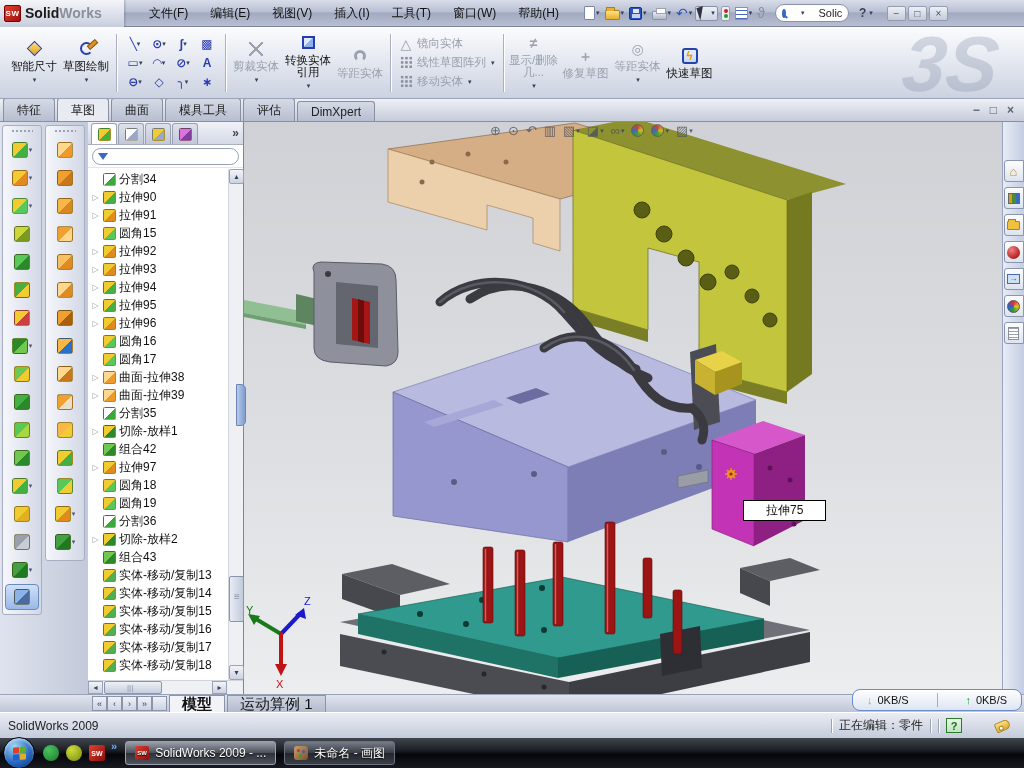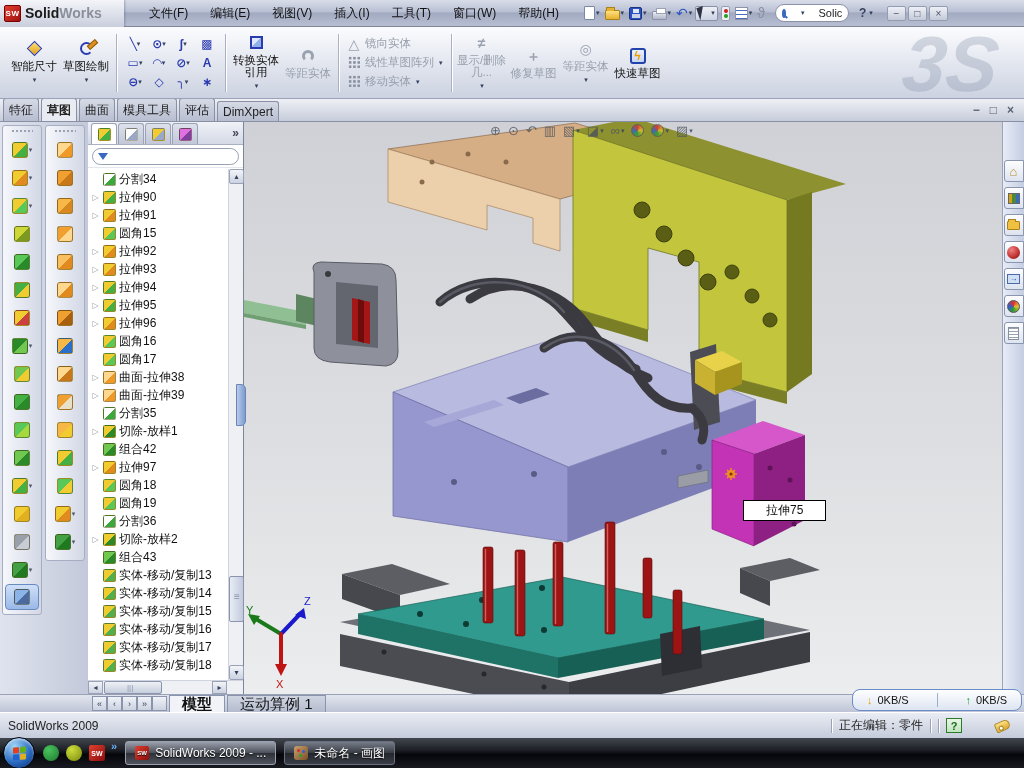--- a/index.html
+++ b/index.html
@@ -64,22 +64,22 @@
   .ci-rapid{width:16px;height:16px;background:linear-gradient(#eaf0ff,#c8d6f4);border:2px solid #2244aa;border-radius:3px;color:#e8a000;font-weight:bold;font-size:12px;display:flex;align-items:center;justify-content:center}
   .sgrid{display:grid;grid-template-columns:repeat(4,24px);grid-auto-rows:19px;align-items:center;margin:0 2px}
   .scell{display:flex;align-items:center;justify-content:center;color:#2a3ab0;font-size:12px;font-weight:bold}
   .scell .dd{margin-left:0}
   .stack{display:flex;flex-direction:column;justify-content:center;gap:1px}
   .stackbtn{display:flex;align-items:center;gap:4px;height:18px;padding:0 4px;color:#98a0ad;font-size:11.5px;white-space:nowrap}
   .stackbtn .ci{width:14px;height:14px}
 
   
   #tabrow{height:23px;background:linear-gradient(#eef0f5,#c6ccda);border-bottom:1px solid #8a90a4;display:flex;align-items:flex-end;padding-left:3px}
-  .rtab{padding:3px 5px 2px;margin-right:2px;border:1px solid #8a90a4;border-bottom:none;border-radius:3px 3px 0 0;background:linear-gradient(#d6dae6,#b7bed0);font-size:12px;color:#222;cursor:default}
-  .rtab.active{background:#e9ebf2;font-weight:bold}
+  .rtab{padding:3px 13px 2px;margin-right:2px;border:1px solid #8a90a4;border-bottom:none;border-radius:3px 3px 0 0;background:linear-gradient(#d6dae6,#b7bed0);font-size:12px;color:#222;cursor:default}
+  .rtab.active{background:#e9ebf2;font-weight:normal}
   #doc-controls{margin-left:auto;margin-right:10px;display:flex;gap:10px;align-self:center;color:#5a6274;font-size:12px;font-weight:bold}
 
   
   #main{display:flex;height:572px;position:relative}
   #lefttools{width:88px;background:linear-gradient(90deg,#dfe3ee,#c3c9da);display:flex;gap:3px;padding:3px 2px;align-items:flex-start}
   .tcol{width:40px;background:linear-gradient(90deg,#f5f7fb,#d3d8e6);border:1px solid #a8aec2;border-radius:3px;display:flex;flex-direction:column;align-items:center;padding:3px 0 4px}
   .grip{width:22px;height:4px;margin-bottom:3px;background-image:radial-gradient(#9aa2b4 1px,transparent 1.2px);background-size:4px 4px}
   .tico{height:28px;display:flex;align-items:center;justify-content:center;gap:1px;width:100%}
   .tico .blob{width:16px;height:16px;border-radius:3px;border:1px solid rgba(80,70,20,.5)}
   .tico.pressed{background:linear-gradient(#cfe0f8,#9ab8e8);border:1px solid #6a8ac0;border-radius:4px;width:34px;height:26px}
@@ -301,20 +301,27 @@
             <span>╮</span>
             <span class="dd">▾</span>
           </span>
           <span class="scell">
             <span>∗</span>
           </span>
         </div>
       </div>
       <span class="vsep"></span>
       <div class="cgroup">
+        <div class="bigbtn off">
+          <span class="ci">
+            <span class="ci-trim"></span>
+          </span>
+          <span class="lbl">剪裁实体</span>
+          <span class="dd">▾</span>
+        </div>
         <div class="bigbtn on">
           <span class="ci">
             <span class="ci-convert"></span>
           </span>
           <span class="lbl">转换实体引用</span>
           <span class="dd">▾</span>
         </div>
         <div class="bigbtn off">
           <span class="ci">
             <span class="ci-offset"></span>

